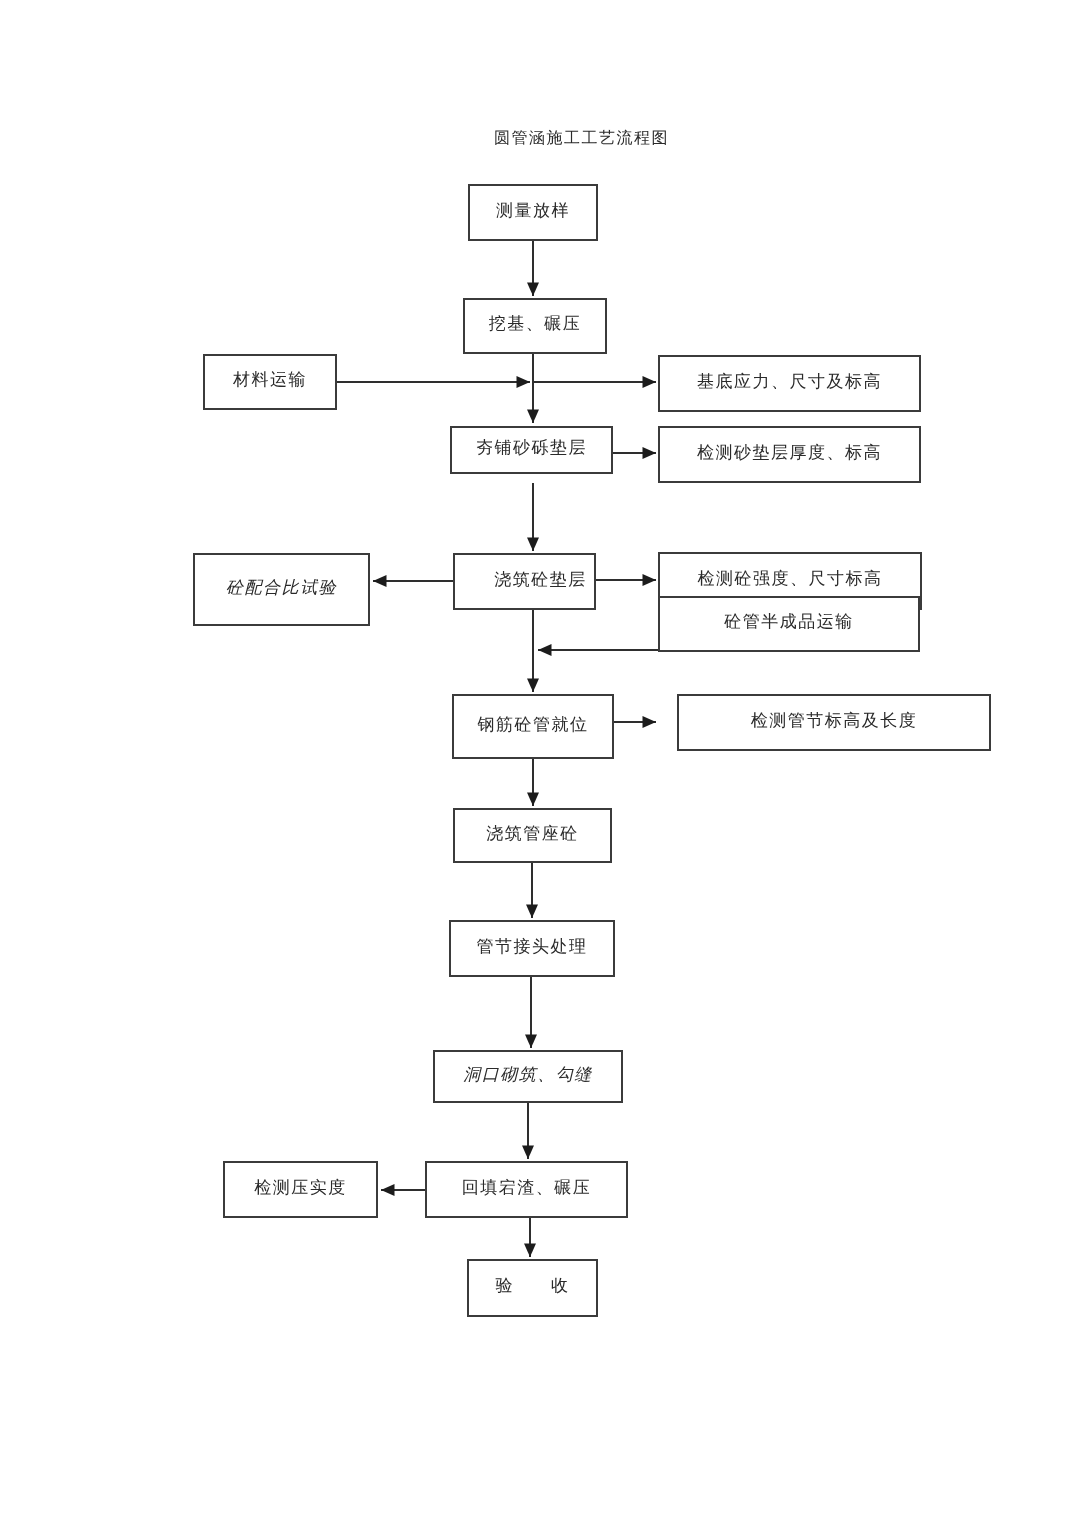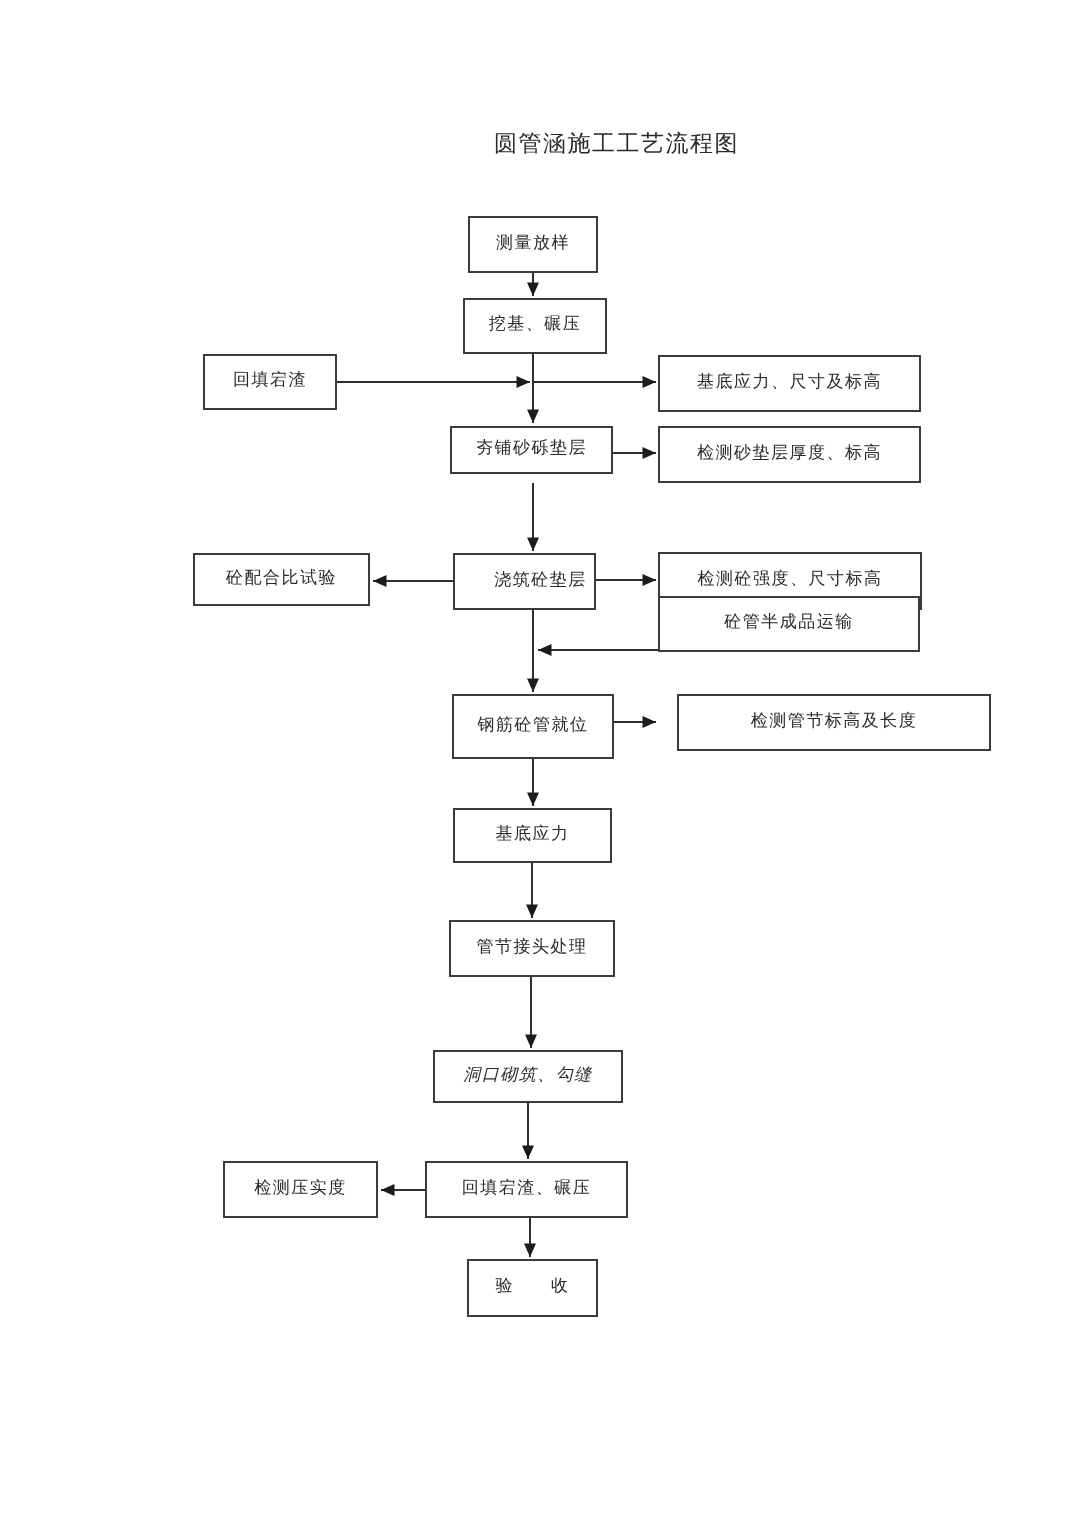--- a/index.html
+++ b/index.html
@@ -1,21 +1,21 @@
 <!DOCTYPE html>
 <html><head>
 <meta charset="utf-8">
 <style>
   html,body{margin:0;padding:0;background:#ffffff;}
   body{width:1080px;height:1527px;position:relative;font-family:"Liberation Serif","DejaVu Serif",serif;}
   #canvas{position:absolute;left:0;top:0;width:1080px;height:1527px;background:#ffffff;}
   #edges-svg{position:absolute;left:0;top:0;pointer-events:none;}
   .flow-title{
     position:absolute;left:494px;top:128px;
-    font-size:23px;letter-spacing:1.5px;color:#2a2a2a;white-space:nowrap;
+    font-size:16px;letter-spacing:1.5px;color:#2a2a2a;white-space:nowrap;
   }
   .node{
     position:absolute;box-sizing:border-box;
     border:2px solid #3b3b3b;background:#ffffff;
     display:flex;align-items:center;justify-content:center;
     font-size:17px;letter-spacing:1.5px;color:#2a2a2a;
     padding-bottom:5px;white-space:nowrap;
   }
   line{stroke:#2e2e2e;stroke-width:2;}
 </style>
@@ -61,33 +61,33 @@
 
     <line x1="531" y1="977" x2="531" y2="1048" marker-end="url(#arr)"></line>
 
     <line x1="528" y1="1103" x2="528" y2="1159" marker-end="url(#arr)"></line>
 
     <line x1="425" y1="1190" x2="381" y2="1190" marker-end="url(#arr)"></line>
 
     <line x1="530" y1="1218" x2="530" y2="1257" marker-end="url(#arr)"></line>
   </svg>
 
-  <div class="node" style="left:468px;top:184px;width:130px;height:57px;margin-top:32px;">测量放样</div>
+  <div class="node" style="left:468px;top:184px;width:130px;height:57px;">测量放样</div>
   <div class="node" style="left:463px;top:298px;width:144px;height:56px;">挖基、碾压</div>
   <div class="node" style="left:450px;top:426px;width:163px;height:48px;">夯铺砂砾垫层</div>
   <div class="node" style="left:453px;top:553px;width:143px;height:57px;padding-left:32px;">浇筑砼垫层</div>
   <div class="node" style="left:452px;top:694px;width:162px;height:65px;">钢筋砼管就位</div>
-  <div class="node" style="left:453px;top:808px;width:159px;height:55px;">基底应力</div>
+  <div class="node" style="left:453px;top:808px;width:159px;height:55px;">浇筑管座砼</div>
   <div class="node" style="left:449px;top:920px;width:166px;height:57px;">管节接头处理</div>
   <div class="node" style="left:433px;top:1050px;width:190px;height:53px;font-style:italic;">洞口砌筑、勾缝</div>
   <div class="node" style="left:425px;top:1161px;width:203px;height:57px;">回填宕渣、碾压</div>
   <div class="node" style="left:467px;top:1259px;width:131px;height:58px;">验　　收</div>
 
-  <div class="node" style="left:203px;top:354px;width:134px;height:56px;">回填宕渣</div>
-  <div class="node" style="left:193px;top:553px;width:177px;height:53px;">砼配合比试验</div>
+  <div class="node" style="left:203px;top:354px;width:134px;height:56px;">材料运输</div>
+  <div class="node" style="left:193px;top:553px;width:177px;height:73px;font-style:italic;">砼配合比试验</div>
   <div class="node" style="left:223px;top:1161px;width:155px;height:57px;">检测压实度</div>
 
   <div class="node" style="left:658px;top:355px;width:263px;height:57px;">基底应力、尺寸及标高</div>
   <div class="node" style="left:658px;top:426px;width:263px;height:57px;">检测砂垫层厚度、标高</div>
   <div class="node" style="left:658px;top:552px;width:264px;height:58px;">检测砼强度、尺寸标高</div>
   <div class="node" style="left:658px;top:596px;width:262px;height:56px;">砼管半成品运输</div>
   <div class="node" style="left:677px;top:694px;width:314px;height:57px;">检测管节标高及长度</div>
 
 </div>
 

